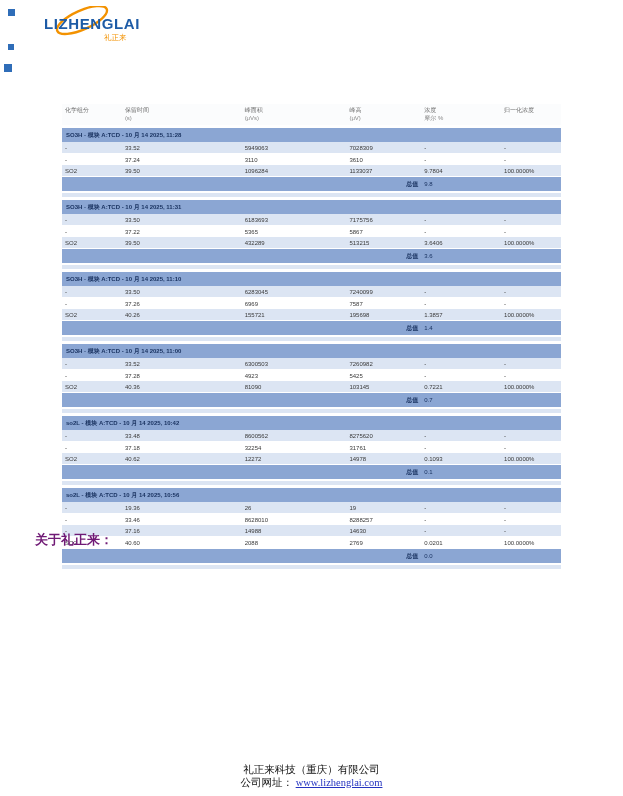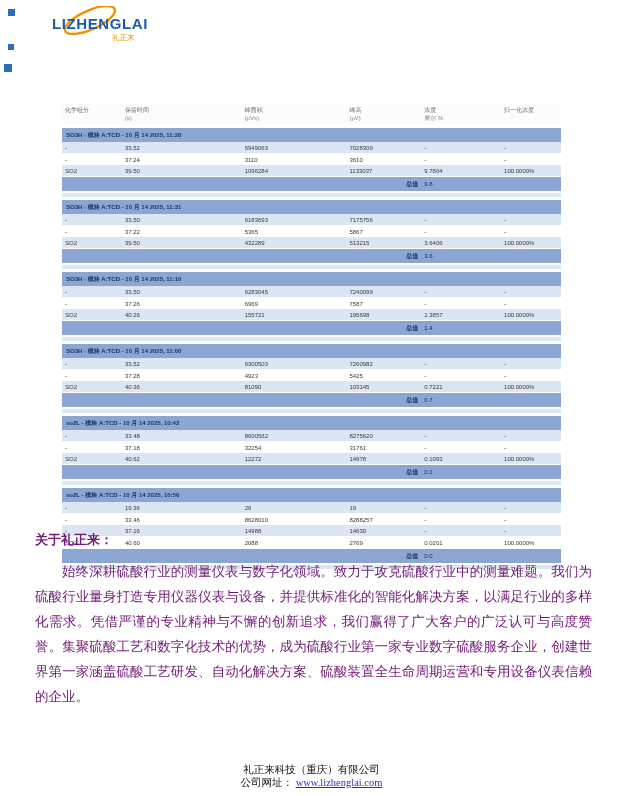--- a/index.html
+++ b/index.html
@@ -7,21 +7,21 @@
     width:623px;height:796px;background:#ffffff;position:relative;
     font-family:"Liberation Sans", sans-serif;overflow:hidden;
   }
   
   .corner-mark{position:absolute;background:#2f6db8;}
   .mark1{left:8px;top:9px;width:7px;height:7px;}
   .mark2{left:8px;top:44px;width:6px;height:6px;}
   .mark3{left:4px;top:64px;width:8px;height:8px;}
 
   
-  .logo{position:absolute;left:50px;top:6px;width:130px;height:42px;}
+  .logo{position:absolute;left:42px;top:6px;width:130px;height:42px;}
 
   
   .tbl-wrap{position:absolute;left:62px;top:104px;width:499px;}
   table.results{width:100%;border-collapse:collapse;table-layout:fixed;font-size:6px;color:#3a3a3a;}
   table.results th{
     text-align:left;font-weight:normal;color:#6f6f6f;font-size:6px;line-height:1.35;
     padding:2px 3px 3px 3px;background:#fbfcfd;vertical-align:top;
   }
   table.results th .h2{color:#8a8a8a;}
   table.results td{padding:2.5px 3px;overflow:hidden;white-space:nowrap;}
@@ -338,21 +338,20 @@
         </tr>
         <tr class="spacer-row">
           <td colspan="6"></td>
         </tr>
       </tbody>
   </table>
 </div>
 
 <div class="about">
   <h2>关于礼正来：</h2>
-  <p>始终深耕硫酸行业的测量仪表与数字化领域。致力于攻克硫酸行业中的测量难题。我们为硫酸行业量身打造专用仪器仪表与设备，并提供标准化的智能化解决方案，以满足行业的多样化需求。凭借严谨的专业精神与不懈的创新追求，我们赢得了广大客户的广泛认可与高度赞誉。集聚硫酸工艺和数字化技术的优势，成为硫酸行业第一家专业数字硫酸服务企业，创建世界第一家涵盖硫酸工艺研发、自动化解决方案、硫酸装置全生命周期运营和专用设备仪表信赖的企业。</p>
 </div>
 
 <div class="footer">
   <div class="company">礼正来科技（重庆）有限公司</div>
   <div class="web">
     <span>公司网址：</span>
     <a href="#">www.lizhenglai.com</a>
   </div>
 </div>
 

